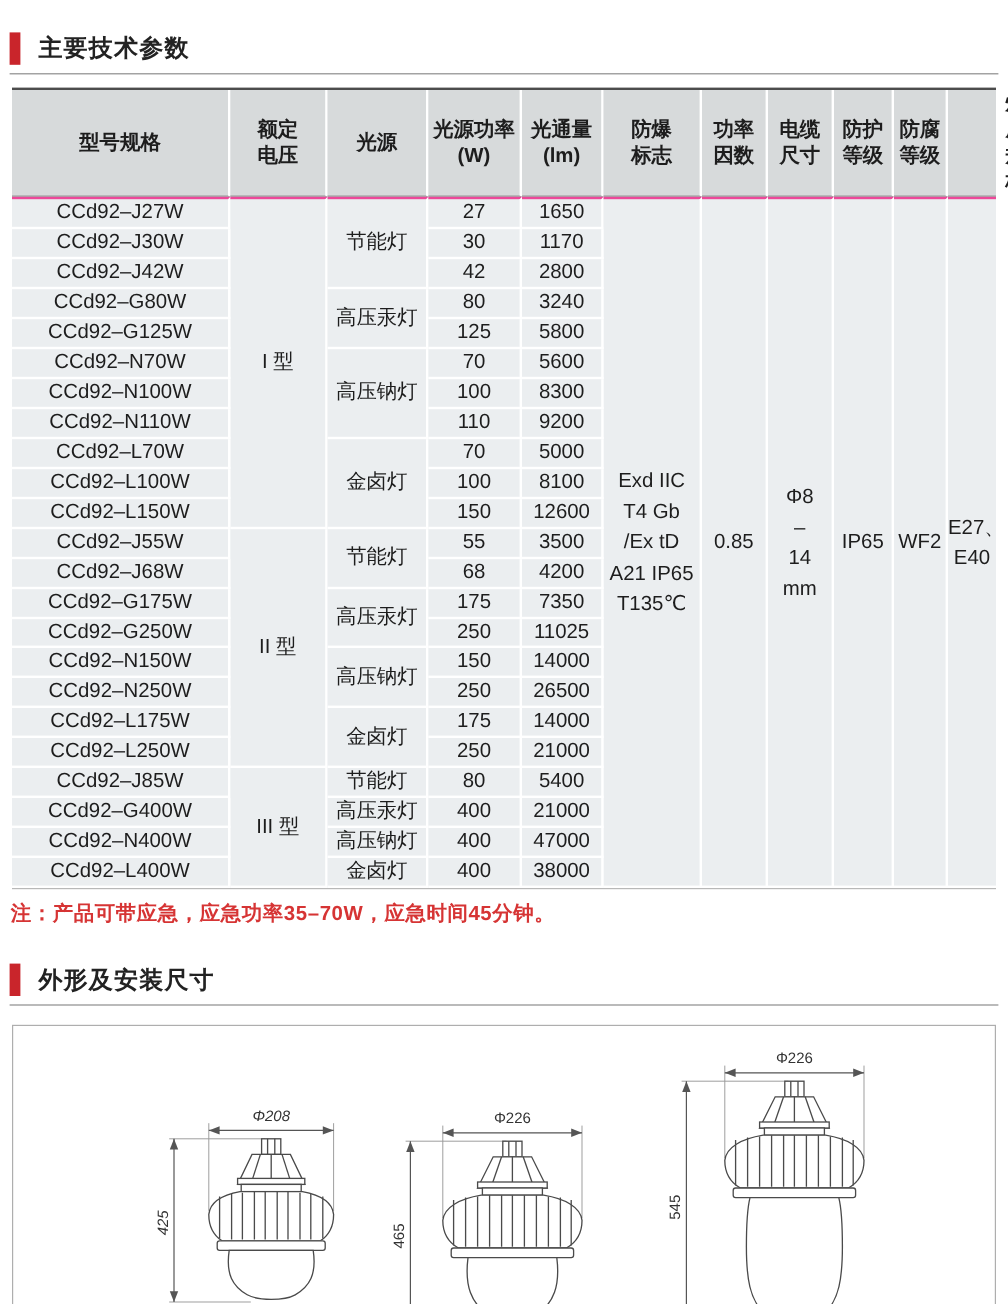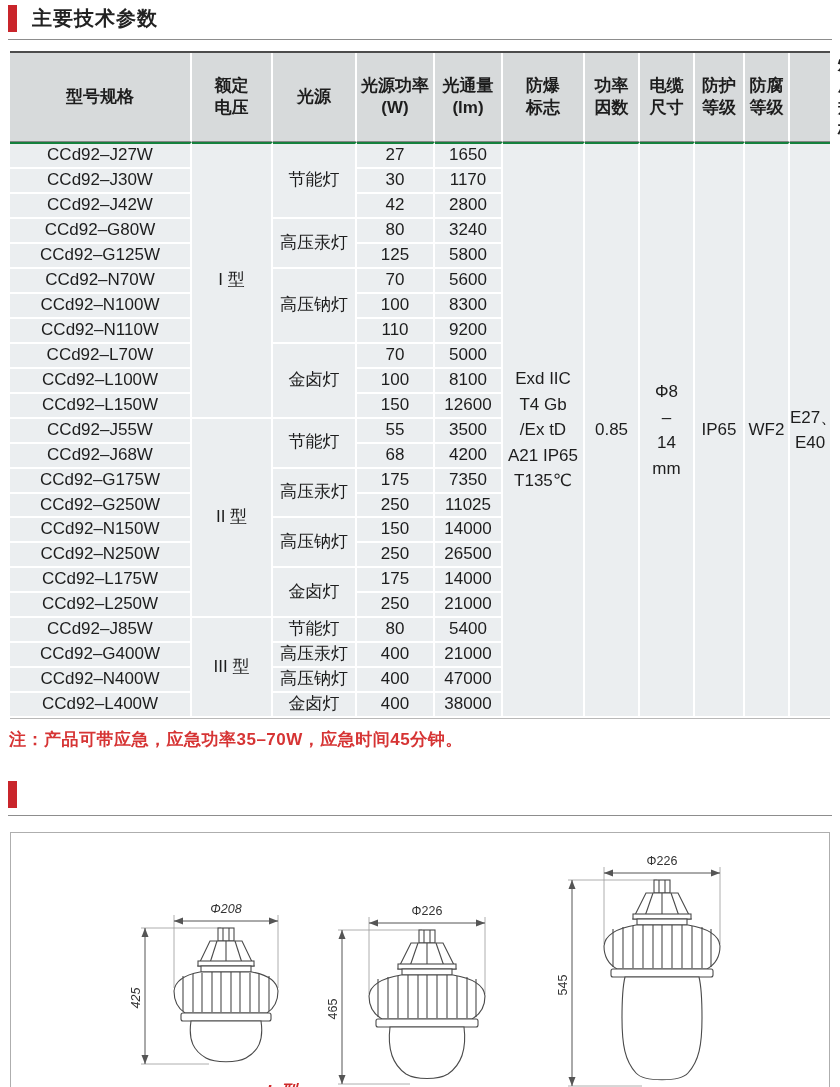--- a/index.html
+++ b/index.html
@@ -1,38 +1,38 @@
 <!DOCTYPE html>
 <html><head>
 <meta charset="utf-8">
 <style>
   html,body{margin:0;padding:0;background:#fff;}
   body{width:840px;height:1087px;overflow:hidden;position:relative;
        font-family:"Liberation Sans","DejaVu Sans",sans-serif;color:#1d1d1d;}
 
   
-  .title-row{display:flex;align-items:center;margin:0 8px;padding-top:5px;}
+  .title-row{display:flex;align-items:center;margin:0 8px;padding-top:27px;}
   .red-bar{width:9px;height:27px;background:#c9252b;margin-right:15px;flex:0 0 auto;}
   .title-text{font-size:20px;font-weight:bold;letter-spacing:1px;color:#222;}
   .title-underline{border-top:1px solid #8d8d8d;margin:7px 8px 0 8px;height:0;}
 
   
   table.spec{border-collapse:separate;border-spacing:0;table-layout:fixed;
              width:820px;margin:11px 10px 0 10px;border-top:2px solid #4c4c4c;
              border-bottom:1px solid #b8b8b8;font-size:17px;}
   table.spec th{background:#d7dadb;font-weight:bold;text-align:center;vertical-align:middle;
                 height:48px;padding:0;line-height:1.3;white-space:pre-line;
                 border-right:2px solid #fff;border-bottom:1px solid #858585;}
   table.spec th.last-col{border-right:none;padding-left:48px;}
   table.spec td{background:#ebeef0;text-align:center;vertical-align:middle;height:21px;
                 padding:0;line-height:1.35;white-space:pre-line;
                 border-right:2px solid #fff;border-bottom:2px solid #fff;}
   table.spec td.merged{line-height:1.5;}
   table.spec td.last-col{border-right:none;}
-  table.spec tbody tr:first-child td{border-top:2px solid #15803d;}
+  table.spec tbody tr:first-child td{border-top:2px solid #ec4899;}
 
   .note{color:#d63434;font-weight:bold;font-size:17px;margin:9px 0 0 9px;letter-spacing:.5px;}
 
   
   .drawing-box{position:relative;margin:16px 10px 0 10px;height:316px;
                border:1px solid #aeaeae;background:#fff;}
   .lamp-fig{position:absolute;text-align:right;}
   .lamp-fig .lamp-label{color:#cf2b2b;font-weight:bold;font-size:17px;letter-spacing:2px;margin-top:6px;}
   .lamp1{left:118px;bottom:46px;width:170px;font-style:italic;}
   .lamp2{left:315px;bottom:26px;width:180px;}
@@ -236,20 +236,21 @@
         <td>400</td>
         <td>38000</td>
       </tr>
     </tbody>
 </table>
 
 <div class="note">注：产品可带应急，应急功率35–70W，应急时间45分钟。</div>
 
 <div class="title-row" style="padding-top:30px;">
   <span class="red-bar"></span>
+  <span class="title-text">外形及安装尺寸</span>
 </div>
 <div class="title-underline"></div>
 
 <div class="drawing-box">
 
   <div class="lamp-fig lamp1">
     <svg width="170" height="168" viewBox="0 0 170 168">
       <text x="97" y="11" text-anchor="middle">Φ208</text>
       <line class="ext" x1="45" y1="13" x2="45" y2="86"></line>
         <line class="ext" x1="149" y1="13" x2="149" y2="86"></line>

